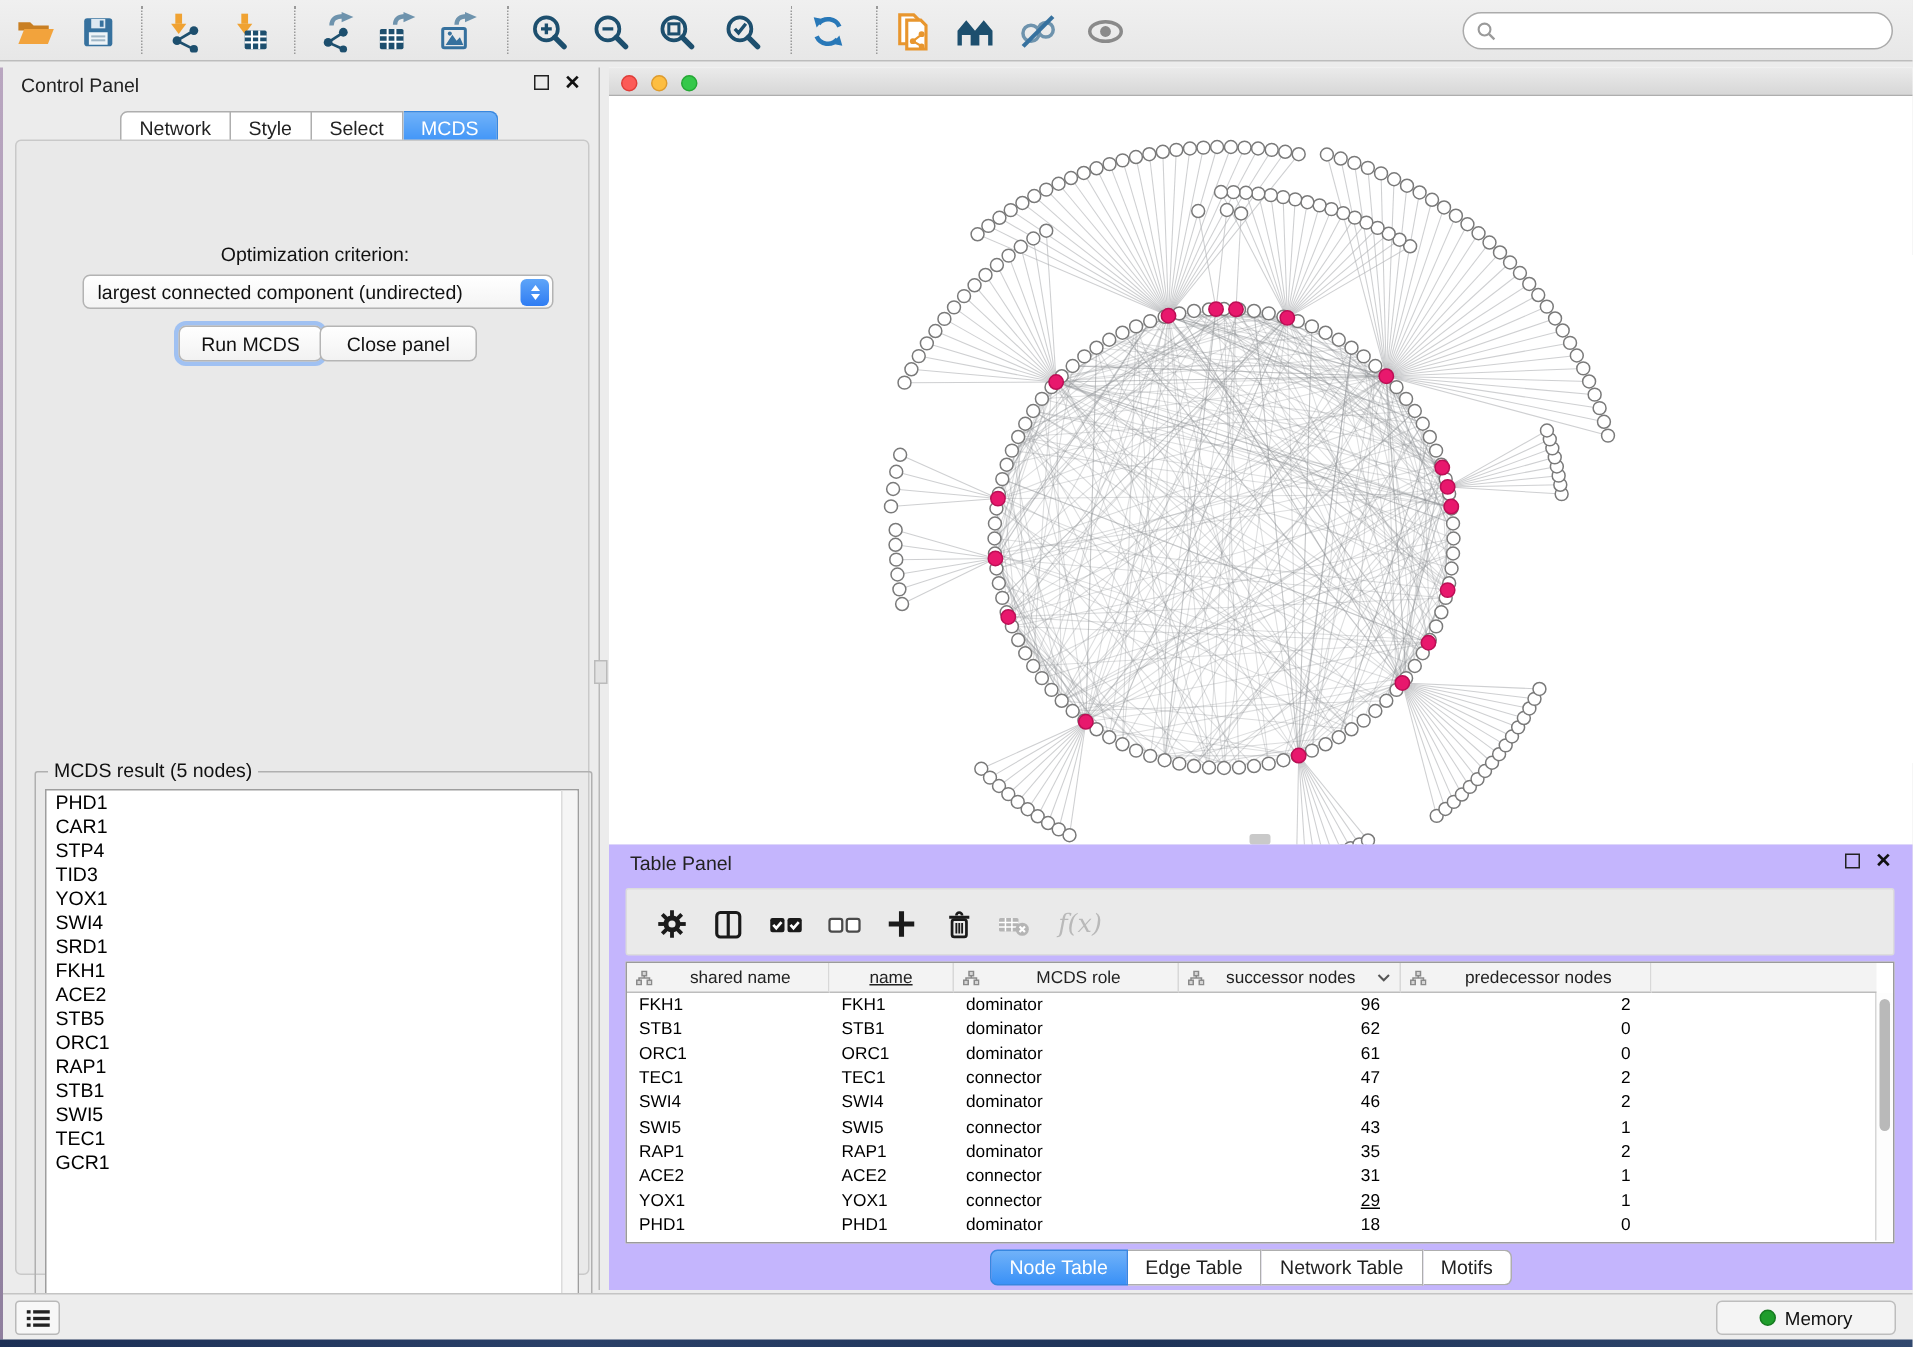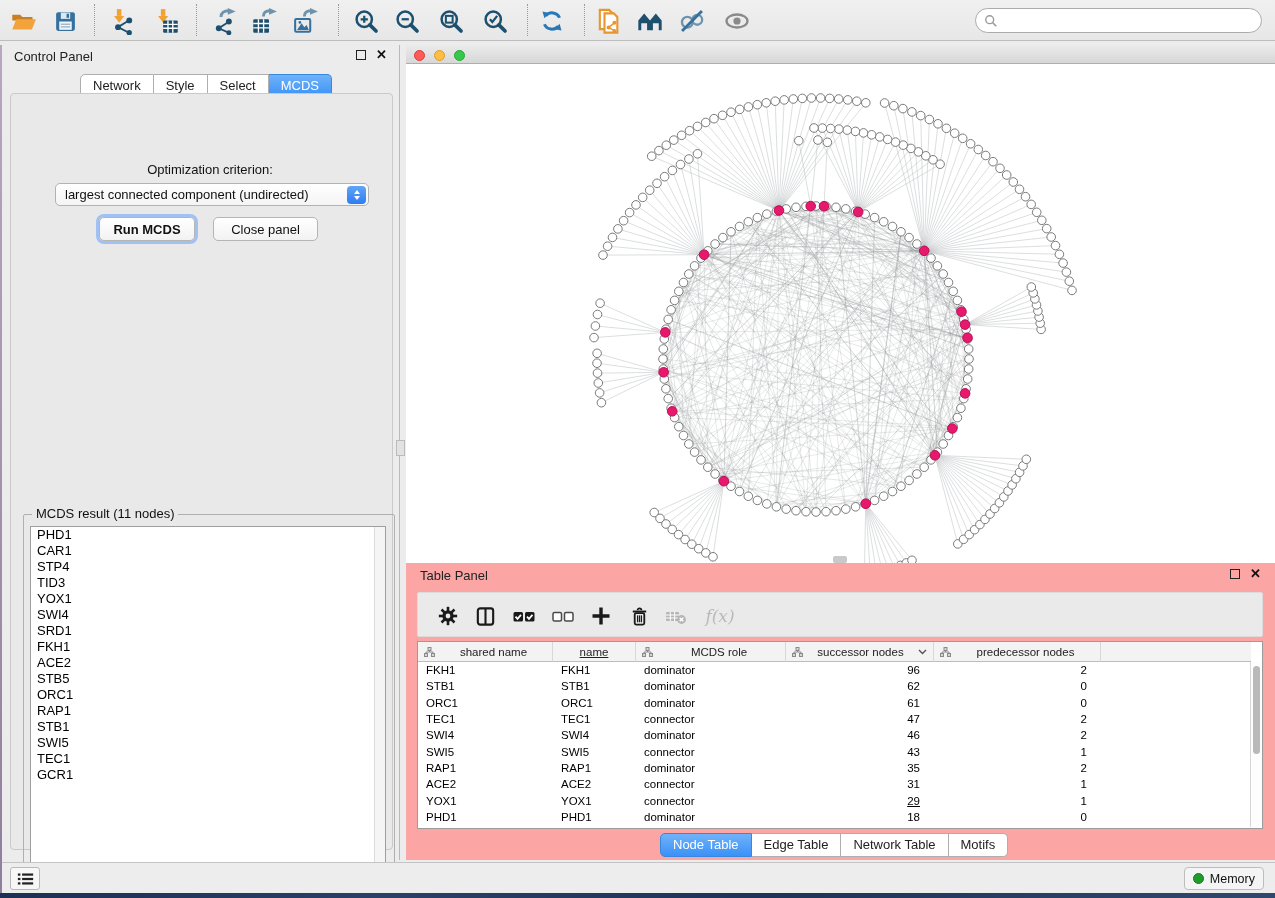--- a/index.html
+++ b/index.html
@@ -28,41 +28,41 @@
   .seg .tab.sel { background:linear-gradient(#70b2f9,#3a91f7); color:#fff; border-color:#3787e0; }
   #cp-tabs { left:78px; top:29px; }
 
   #opt-label { position:absolute; left:0; top:68px; width:398px; text-align:center; font-size:13px; color:#111; }
   #criterion-select { position:absolute; left:44px; top:89px; width:314px; height:23px; background:linear-gradient(#ffffff,#f4f4f4); border:1px solid #b3b3b3; border-radius:5px; font-size:13px; color:#111; display:flex; align-items:center; padding-left:9px; }
   #criterion-stepper { position:absolute; right:2px; top:1.5px; width:19px; height:18px; border-radius:4px; background:linear-gradient(#5ea5f8,#2f7cf3); display:flex; flex-direction:column; align-items:center; justify-content:center; gap:2px; }
   .chev { width:0; height:0; border-left:3.5px solid transparent; border-right:3.5px solid transparent; }
   .chev.up { border-bottom:4px solid #fff; }
   .chev.down { border-top:4px solid #fff; }
   .mac-btn { position:absolute; height:24px; background:linear-gradient(#ffffff,#f2f2f2); border:1px solid #b5b5b5; border-radius:5px; font-size:13px; color:#111; display:flex; align-items:center; justify-content:center; }
-  #run-btn { left:88px; top:123px; width:96px; box-shadow:0 0 0 3px rgba(100,160,250,.55);font-weight:bold; }
+  #run-btn { left:108px; top:123px; width:96px; box-shadow:0 0 0 3px rgba(100,160,250,.55); }
   #close-btn { left:202px; top:123px; width:105px; }
 
   #mcds-fieldset { position:absolute; left:12px; top:420px; width:372px; height:372px; border:1px solid #b0b0b0; border-radius:2px; }
   #mcds-legend { position:absolute; left:8px; top:-9px; background:#e9e9e9; padding:0 4px; font-size:13px; color:#111; }
   #mcds-list { position:absolute; left:6px; top:11px; right:8px; bottom:8px; background:#fff; border:1px solid #9e9e9e; overflow:hidden; }
   #mcds-track { position:absolute; right:0; top:0; bottom:0; width:11px; background:#f5f5f5; border-left:1px solid #dcdcdc; }
   .mcds-item { font-size:13px; color:#000; height:16px; line-height:16px; padding-left:6px; }
 
   
   #network-window { left:406px; top:45px; width:869px; height:518px; background:#fff; }
   #net-titlebar { position:absolute; left:0; top:0; width:100%; height:19px; background:linear-gradient(#ebebeb,#d7d7d7); border-bottom:1px solid #aeaeae; }
   .light { position:absolute; top:4.5px; width:11px; height:11px; border-radius:50%; }
   #net-title { position:absolute; left:0; top:2px; width:100%; text-align:center; font-size:12px; font-weight:700; color:#333; }
   #graph-svg { position:absolute; left:0; top:19px; }
   #net-hthumb { position:absolute; left:427px; top:511px; width:14px; height:7px; background:#c9c9c9; border-radius:2px; }
 
   #splitter-grip { left:396px; top:440px; width:9px; height:16px; background:#e2e2e2; border:1px solid #bbb; }
 
   
-  #table-panel { left:406px; top:563px; width:869px; height:297px; background:#fca5a5; }
+  #table-panel { left:406px; top:563px; width:869px; height:297px; background:#c4b5fd; }
   #tp-header { position:absolute; left:14px; top:5px; font-size:13px; color:#222; }
   #tp-toolbar { position:absolute; left:11px; top:29px; width:846px; height:45px; background:#eaeaea; border:1px solid #dcdcdc; border-radius:2px; }
   .tp-ic { position:absolute; top:8px; width:30px; height:30px; display:flex; align-items:center; justify-content:center; }
   #fx-label { font-family:"DejaVu Serif", serif; font-style:italic; font-size:17px; color:#b9b9b9;margin-left:14px; }
 
   #node-table { position:absolute; left:11px; top:78px; width:846px; height:188px; background:#fff; border:1px solid #9b9b9b; }
   #thead { position:absolute; left:0; top:0; height:20px; display:flex; }
   .th { height:20px; background:#f3f3f3; border-right:1px solid #d8d8d8; border-bottom:1px solid #bdbdbd; display:flex; align-items:center; font-size:11.5px; color:#222; position:relative; }
   .th .lbl { flex:1; text-align:center; }
   .th .hier { margin-left:6px; }
@@ -70,21 +70,21 @@
   .tr { display:flex; height:16.3px; align-items:center; }
   .td { font-size:11.5px; color:#000; padding-left:8px; white-space:nowrap; overflow:hidden; }
   .td.num { text-align:right; padding-left:0; padding-right:14px; }
   #tv-scroll { position:absolute; right:0; top:20px; bottom:1px; width:12px; background:#fdfdfd; border-left:1px solid #d6d6d6; }
   #tv-thumb { position:absolute; left:2px; top:4px; width:7px; height:88px; background:#b9b9b9; border-radius:4px; }
   #tp-tabs { left:254px; top:270px; }
 
   
   #status-bar { left:0; top:862px; width:1275px; height:31px; background:#ededed; border-top:1px solid #c4c4c4; }
   #list-btn { position:absolute; left:10px; top:4px; width:30px; height:23px; background:#f7f7f7; border:1px solid #b9b9b9; border-radius:3px; display:flex; align-items:center; justify-content:center; }
-  #memory-btn { position:absolute; right:11px; top:4px; height:23px; background:#f4f4f4; border:1px solid #bdbdbd; border-radius:4px; display:flex; align-items:center; gap:6px; padding:0 8px; font-size:12.5px; color:#111; }
+  #memory-btn { position:absolute; right:11px; top:4px; height:23px; background:#f4f4f4; border:1px solid #bdbdbd; border-radius:4px; display:flex; align-items:center; gap:6px; padding:0 28px; font-size:12.5px; color:#111; }
   #memory-dot { width:11px; height:11px; border-radius:50%; background:#1f9d2c; border:1px solid #157a20; }
 
   #left-strip { left:0; top:45px; width:2px; height:848px; background:linear-gradient(#b9a6c0,#8f7f9e); }
   #wallpaper { left:0; top:893px; width:1275px; height:5px; background:linear-gradient(90deg,#1c2f55,#2a4068 30%,#1e3358 60%,#31486e); }
 </style>
 </head>
 <body>
 
 <div class="abs" id="toolbar">
   <div class="tbtn" style="left:7px">
@@ -264,21 +264,21 @@
     <div id="criterion-select">
       <span>largest connected component (undirected)</span>
       <div id="criterion-stepper">
           <div class="chev up"></div>
           <div class="chev down"></div>
         </div>
     </div>
     <div class="mac-btn" id="run-btn">Run MCDS</div>
     <div class="mac-btn" id="close-btn">Close panel</div>
     <div id="mcds-fieldset">
-      <div id="mcds-legend">MCDS result (11 nodes)</div>
+      <div id="mcds-legend">MCDS result (5 nodes)</div>
       <div id="mcds-list">
         <div id="mcds-items">
             <div class="mcds-item">PHD1</div>
             <div class="mcds-item">CAR1</div>
             <div class="mcds-item">STP4</div>
             <div class="mcds-item">TID3</div>
             <div class="mcds-item">YOX1</div>
             <div class="mcds-item">SWI4</div>
             <div class="mcds-item">SRD1</div>
             <div class="mcds-item">FKH1</div>

